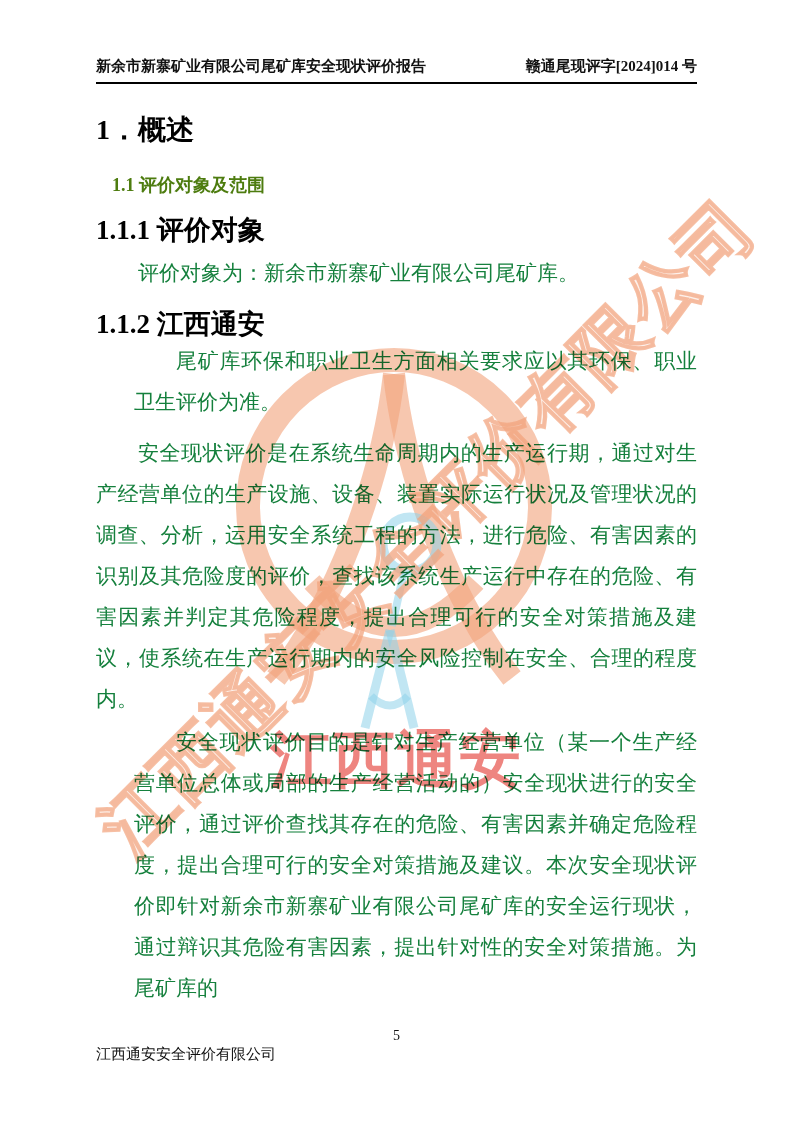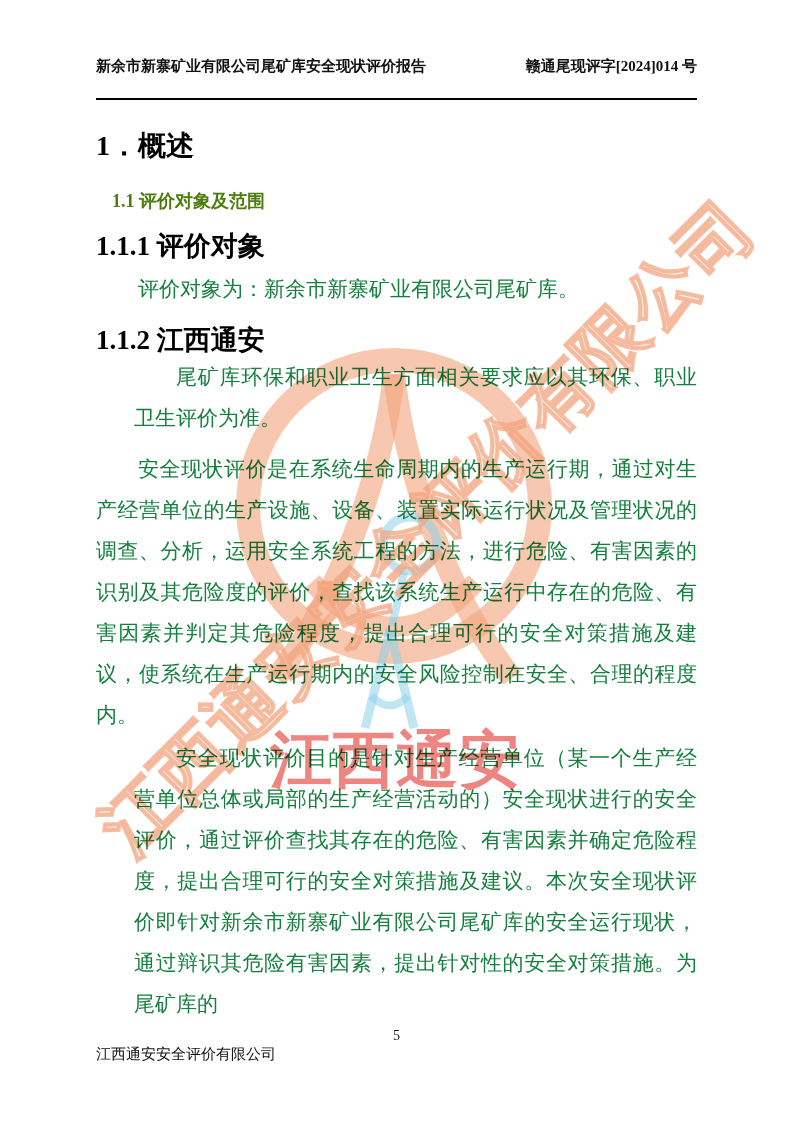--- a/index.html
+++ b/index.html
@@ -18,21 +18,21 @@
     z-index: 1;
     padding: 56px 96px 0 96px;
   }
   .header {
     display: flex;
     justify-content: space-between;
     align-items: flex-end;
     font-size: 15px;
     font-weight: bold;
     line-height: 20px;
-    padding-bottom: 22px;
+    padding-bottom: 6px;
     border-bottom: 2px solid #000;
     color: #111;
   }
   .doc-title {
     margin: 26px 0 0 0;
     text-align: left;
     font-size: 28px;
     font-weight: bold;
     line-height: 40px;
     color: #000;

